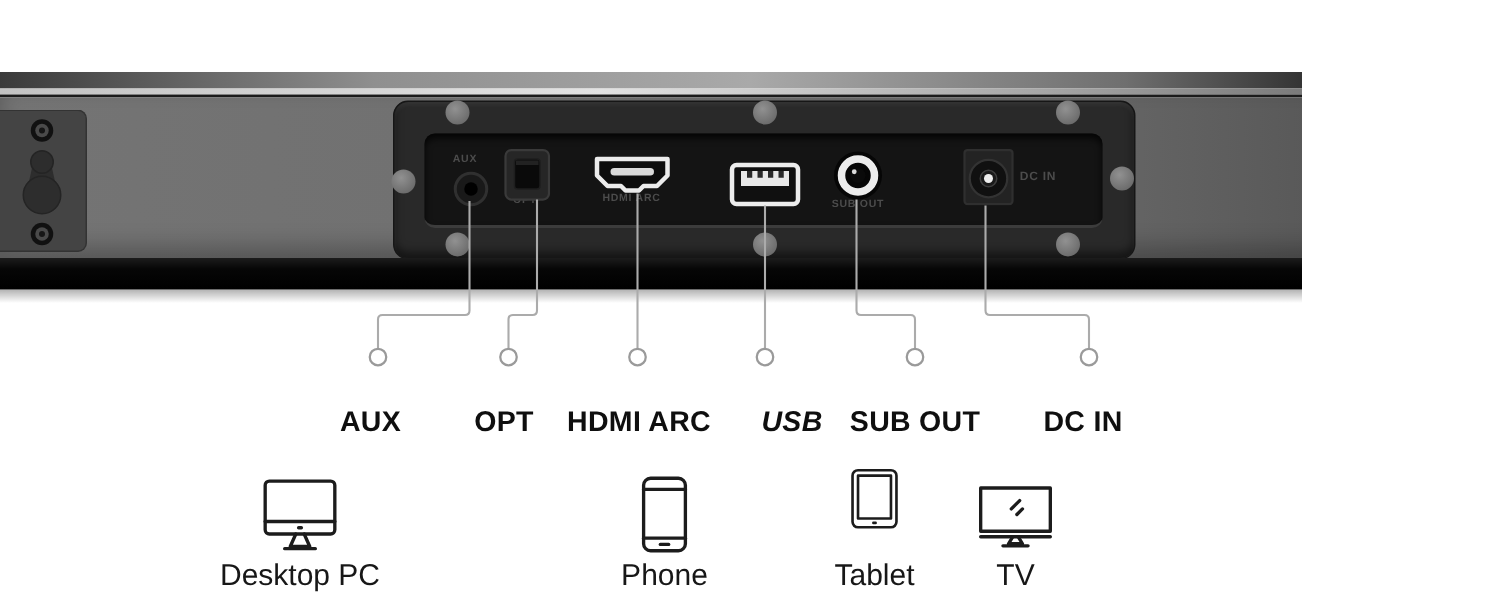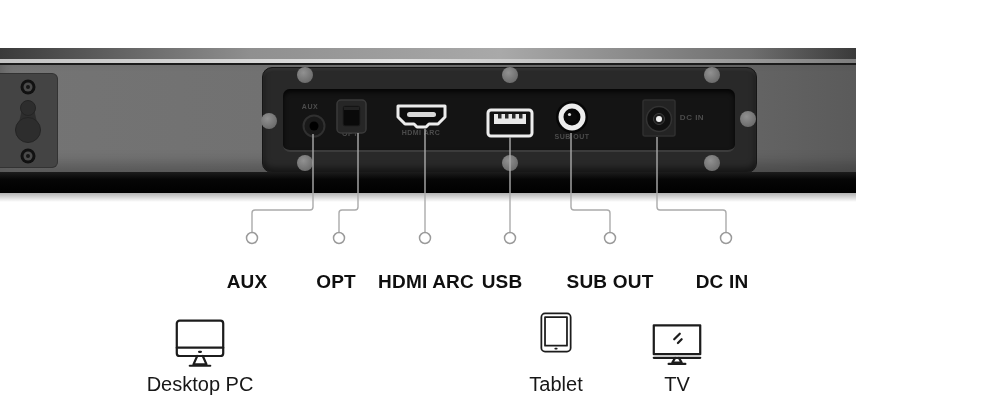--- a/index.html
+++ b/index.html
@@ -1,18 +1,18 @@
 <!DOCTYPE html>
 <html><head>
 <meta charset="utf-8">
 <style>
   html,body{margin:0;padding:0;background:#ffffff;}
   .stage{
     position:relative;width:856px;height:410px;overflow:hidden;
-    background:#ffffff;font-family:"Liberation Sans",sans-serif;
+    background:#ffffff;font-family:"Liberation Sans",sans-serif;padding-left:12px;
   }
   .abs{position:absolute;}
 
   
   .bar-top-strip{left:0;top:48px;width:1000px;height:11px;
     background:linear-gradient(90deg,#3a3a3a 0%,#8f8f8f 25%,#a9a9a9 50%,#6f6f6f 75%,#151515 93%,#000 100%);}
   .bar-highlight{left:0;top:59px;width:1000px;height:4px;
     background:linear-gradient(90deg,#c3c3c3 0%,#e2e2e2 40%,#a5a5a5 70%,#5a5a5a 100%);}
   .bar-darkline{left:0;top:63px;width:1000px;height:2px;background:#1b1b1b;}
   .bar-body{left:0;top:65px;width:1000px;height:107px;
@@ -164,38 +164,47 @@
       <circle cx="425" cy="238" r="5.5"></circle>
       <circle cx="510" cy="238" r="5.5"></circle>
       <circle cx="610" cy="238" r="5.5"></circle>
       <circle cx="726" cy="238" r="5.5"></circle>
     </g>
   </svg>
 
   <span class="abs port-label" style="left:247px;">AUX</span>
   <span class="abs port-label" style="left:336px;">OPT</span>
   <span class="abs port-label" style="left:426px;">HDMI ARC</span>
-  <span class="abs port-label" style="left:502px;">USB</span>
+  <span class="abs port-label" style="left:528px;font-style:italic;">USB</span>
   <span class="abs port-label" style="left:610px;">SUB OUT</span>
   <span class="abs port-label" style="left:722px;">DC IN</span>
 
   <div class="abs device" style="left:200px;">
     <svg width="52" height="52" viewBox="0 0 56 56" fill="none" stroke="#1c1c1c" stroke-width="2.4" stroke-linecap="round" stroke-linejoin="round">
       <rect x="3" y="4" width="50" height="38" rx="3"></rect>
       <line x1="3" y1="33" x2="53" y2="33"></line>
       <line x1="27" y1="37.5" x2="29" y2="37.5"></line>
       <path d="M25,42 L21,51 H35 L31,42"></path>
       <line x1="17" y1="52.5" x2="39" y2="52.5"></line>
     </svg>
     <span class="device-label">Desktop PC</span>
   </div>
 
 
-
-  <div class="abs device" style="left:556px;gap:16px;">
+  <div class="abs device" style="left:443px;">
+    <svg width="52" height="52" viewBox="0 0 56 56" fill="none" stroke="#1c1c1c" stroke-width="2.4" stroke-linecap="round" stroke-linejoin="round">
+      <rect x="13" y="2" width="30" height="52" rx="5"></rect>
+      <line x1="13" y1="10" x2="43" y2="10"></line>
+      <line x1="13" y1="45" x2="43" y2="45"></line>
+      <line x1="25" y1="49.5" x2="31" y2="49.5"></line>
+    </svg>
+    <span class="device-label">Phone</span>
+  </div>
+
+  <div class="abs device" style="left:583px;gap:16px;">
     <svg width="54" height="54" viewBox="0 0 56 56" fill="none" stroke="#1c1c1c" stroke-width="2.4" stroke-linecap="round" stroke-linejoin="round">
       <rect x="8" y="2" width="40" height="52" rx="5"></rect>
       <rect x="13" y="7" width="30" height="39"></rect>
       <line x1="27" y1="50" x2="29" y2="50"></line>
     </svg>
     <span class="device-label">Tablet</span>
   </div>
 
   <div class="abs device" style="left:677px;align-items:center;">
     <svg width="52" height="52" viewBox="0 0 56 56" fill="none" stroke="#1c1c1c" stroke-width="2.4" stroke-linecap="round" stroke-linejoin="round">

